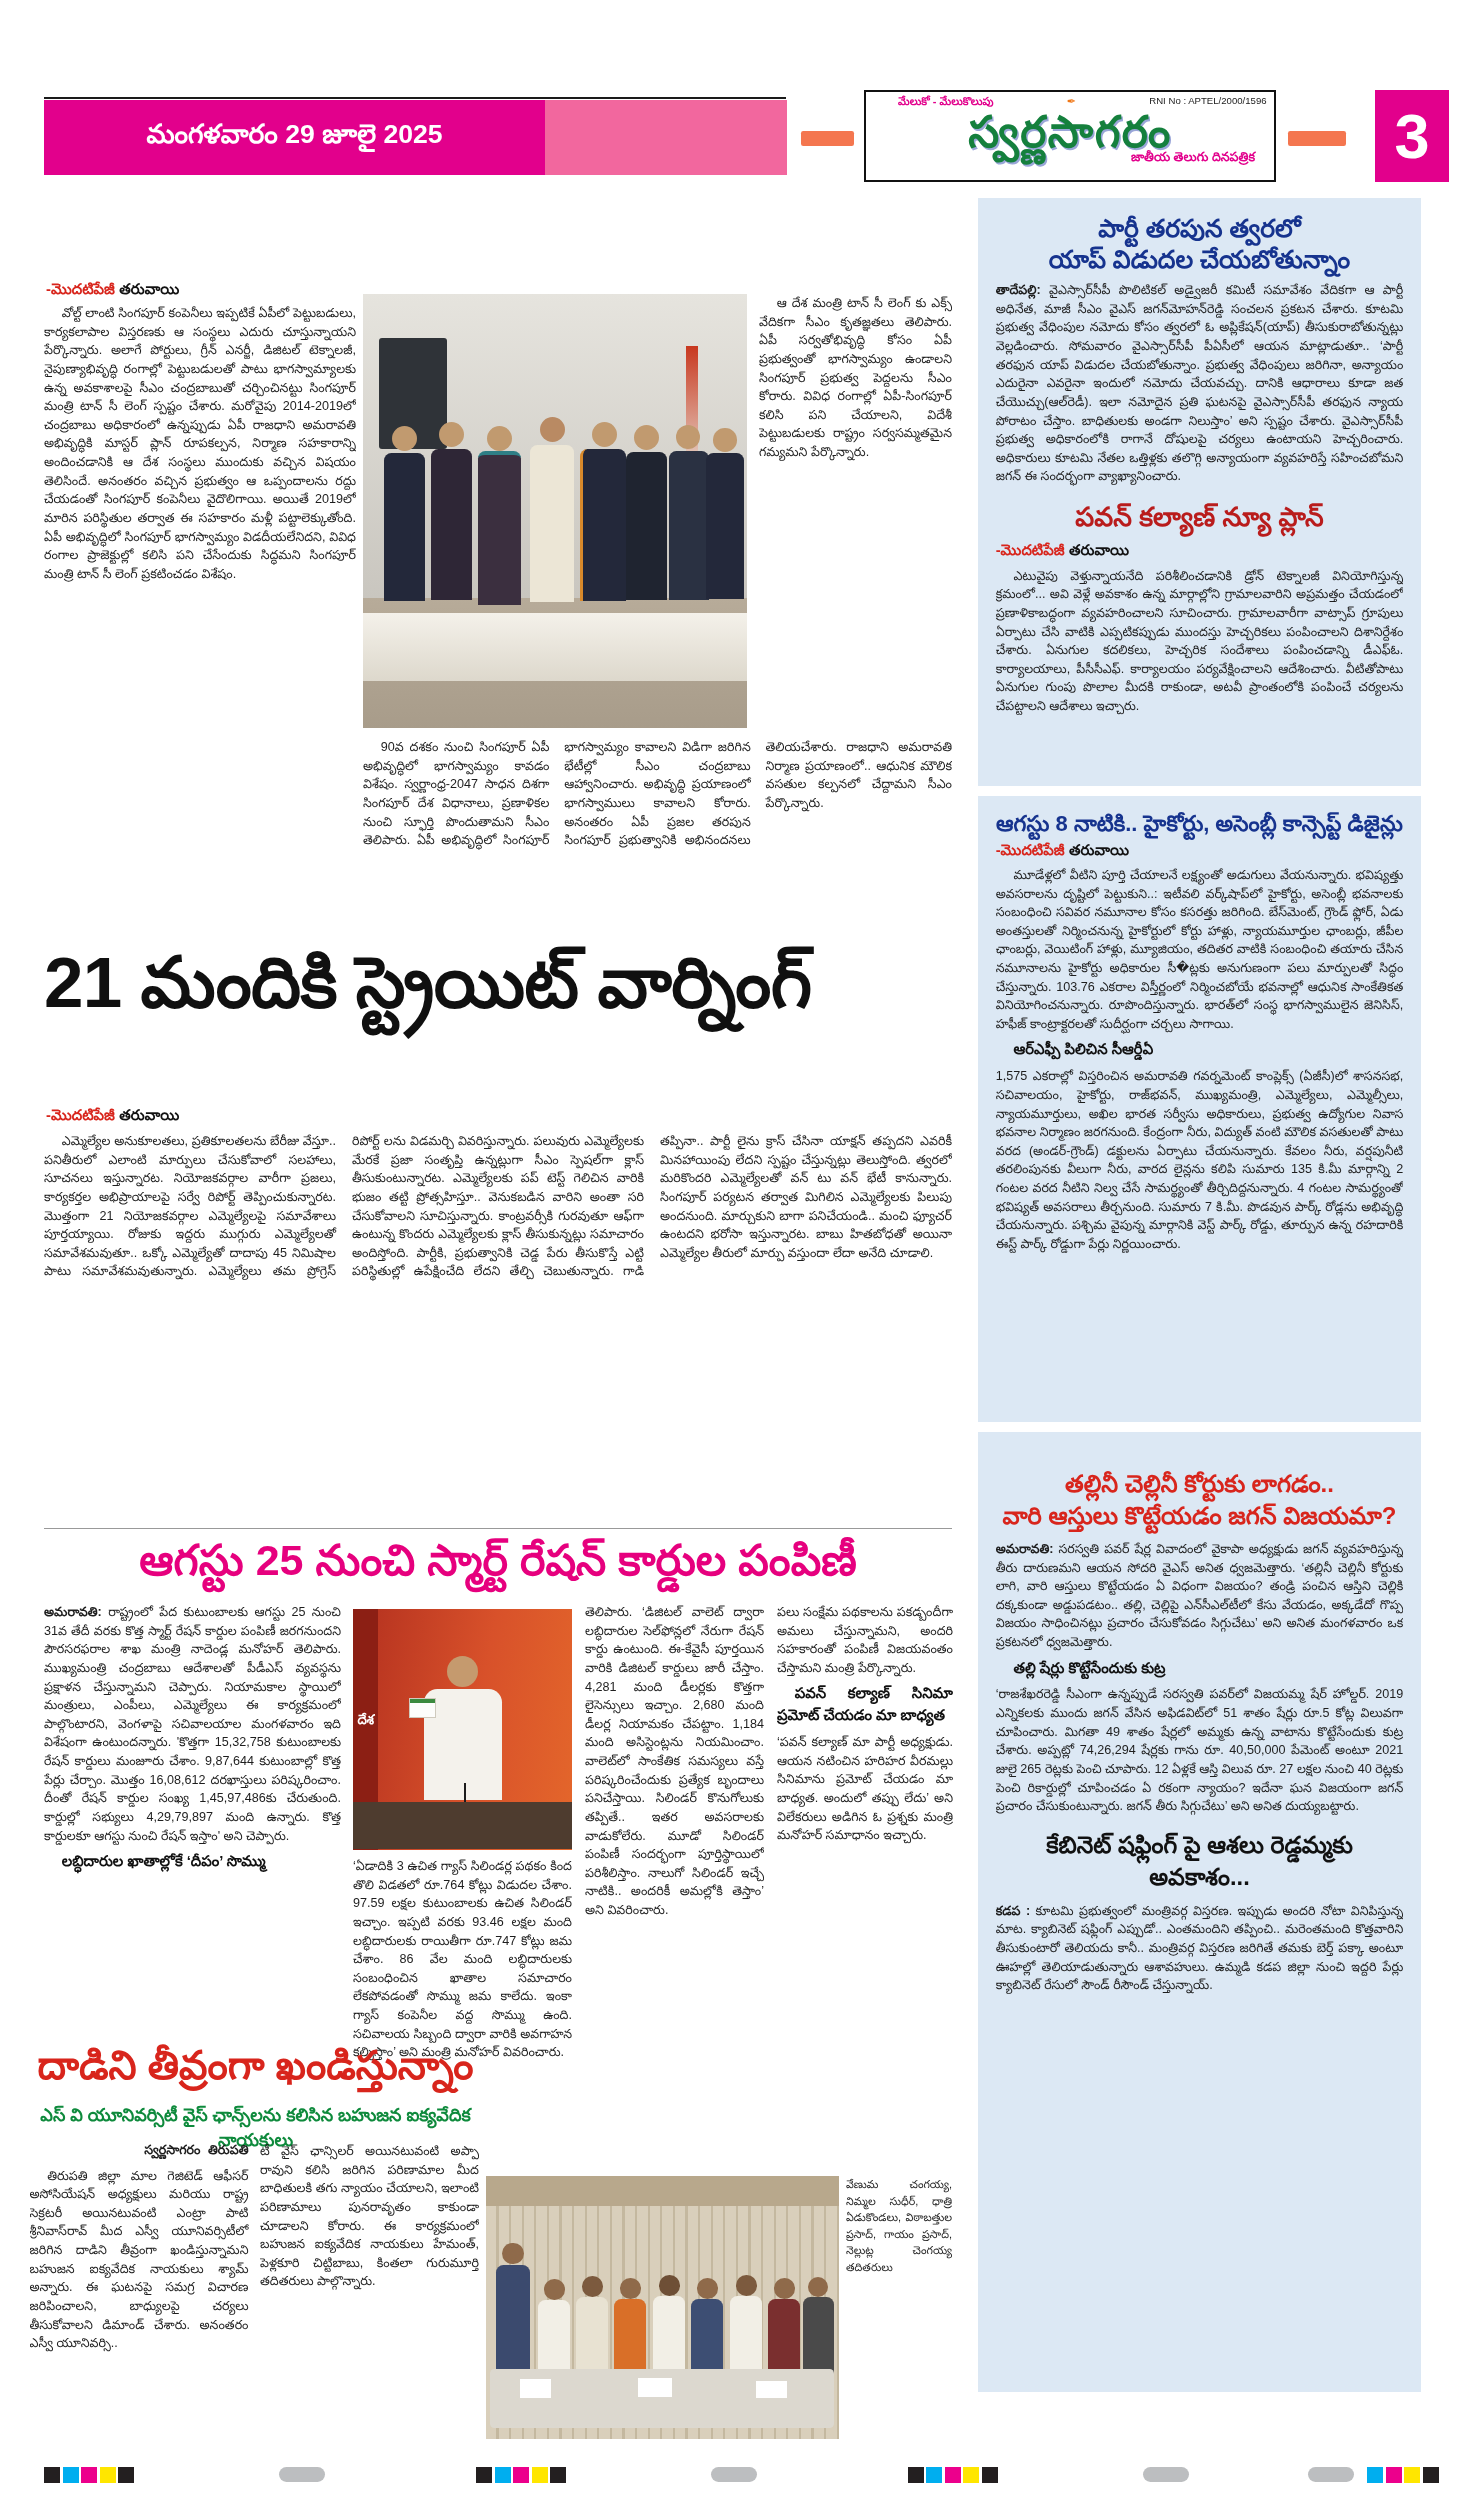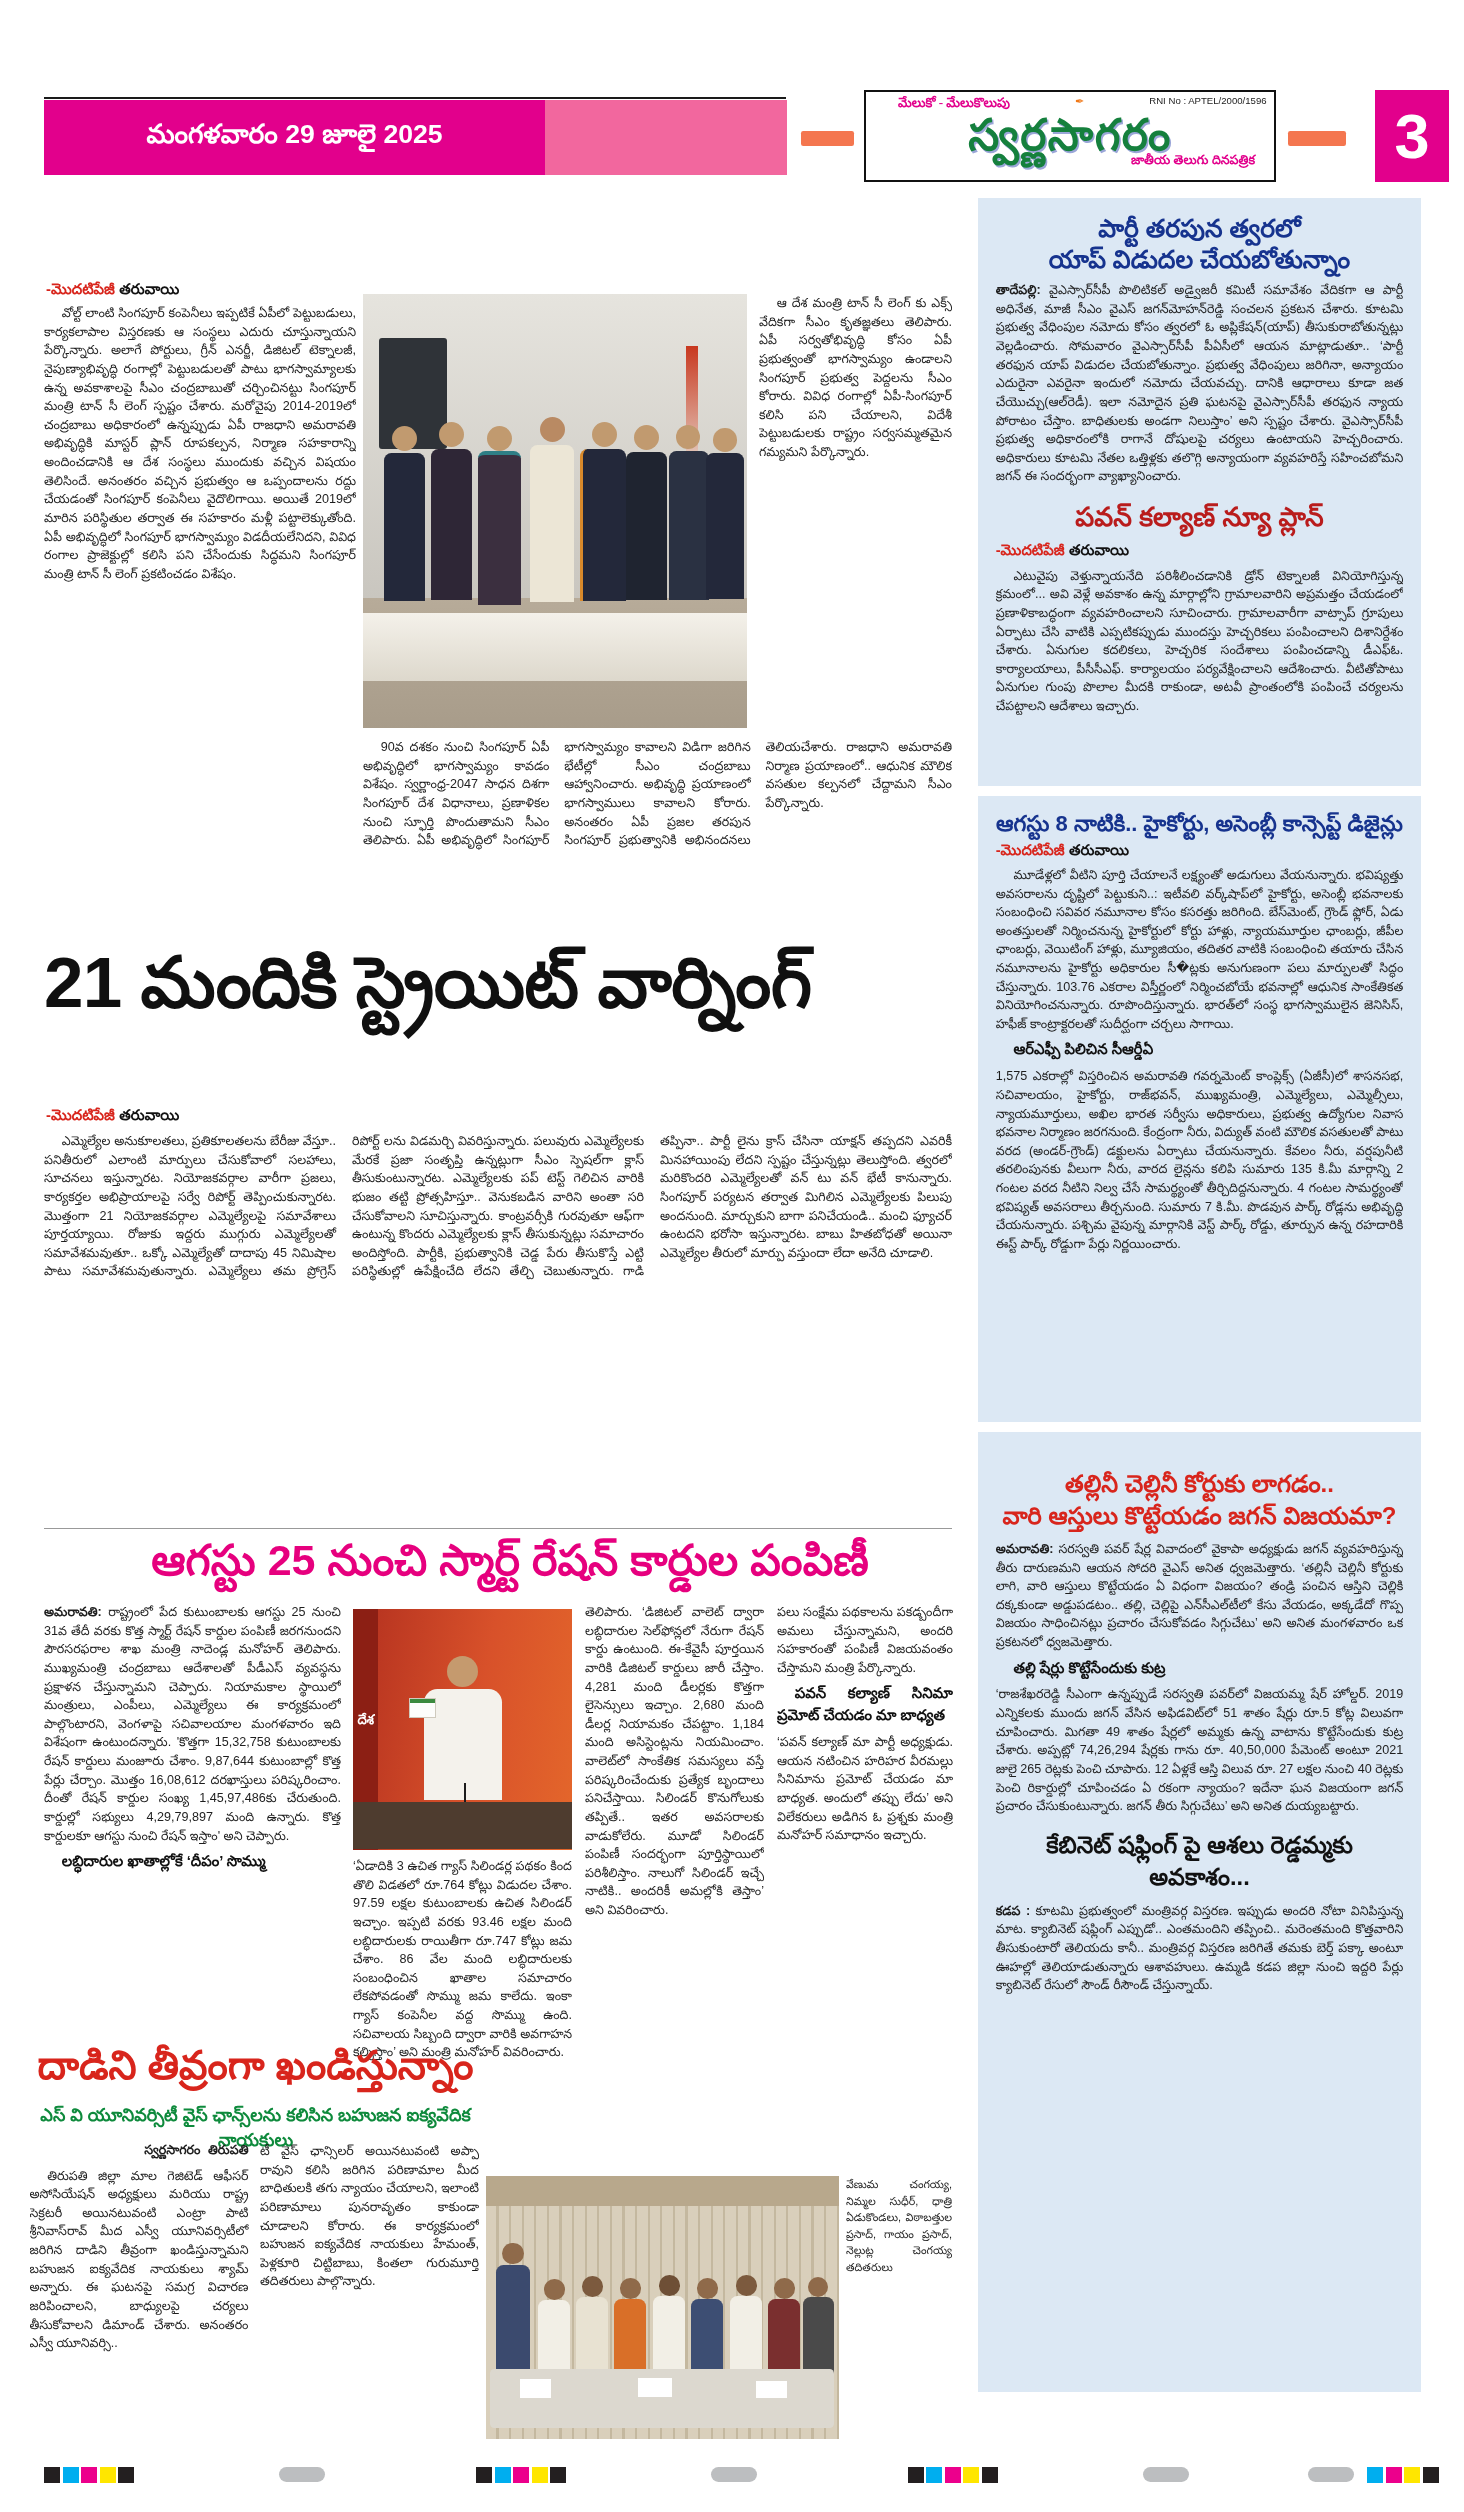--- a/index.html
+++ b/index.html
@@ -6,21 +6,21 @@
   #page{position:relative;width:1465px;height:2512px;background:#ffffff;overflow:hidden;
         font-family:"Liberation Sans","DejaVu Sans",sans-serif;color:#1d1d1d;}
   .abs{position:absolute;}
   .hairline{background:#1a1a1a;height:2.2px;}
   
   .date-block{background:#e2008c;color:#fff;display:flex;align-items:center;justify-content:center;
               font-size:26.6px;font-weight:bold;}
   .pink-block{background:#f2679e;}
   .dash{background:#f4764f;height:14.8px;border-radius:2.2px;}
   .logo-box{background:#fff;border:2.2px solid #111;box-sizing:border-box;}
-  .logo-kicker{color:#e2008c;font-size:13px;font-weight:bold;font-family:Liberation Serif, serif;}
+  .logo-kicker{color:#e2008c;font-size:11px;font-weight:bold;}
   .logo-rni{color:#222;font-size:9.6px;}
   .logo-title{color:#15803d;font-weight:900;font-size:44px;line-height:1;
               text-shadow:1.5px 1.5px 0 #9aa6d8, -0.7px -0.7px 0 #ffffff;letter-spacing:1.5px;}
   .logo-tagline{color:#e2008c;font-size:12.6px;font-weight:bold;}
   .pageno-block{background:#e2008c;color:#fff;display:flex;align-items:center;justify-content:center;
                 font-size:63px;font-weight:900;}
   
   .headline-red{color:#d8251c;font-weight:900;text-align:center;line-height:1.1;}
   .headline-black{color:#101010;font-weight:900;line-height:1.05;letter-spacing:-0.7px;}
   .headline-magenta{color:#e6007e;font-weight:900;text-align:center;line-height:1.1;}
@@ -129,21 +129,21 @@
   <div class="abs byline" style="left:46px;top:1107px;">
     <span class="red">-మొదటిపేజీ</span><span class="blk">తరువాయి</span>
   </div>
 
   <div class="abs col" style="left:44px;top:1132px;width:908px;height:390px;column-count:3;column-gap:16px;">
     <p>ఎమ్మెల్యేల అనుకూలతలు, ప్రతికూలతలను బేరీజు వేస్తూ.. పనితీరులో ఎలాంటి మార్పులు చేసుకోవాలో సలహాలు, సూచనలు ఇస్తున్నారట. నియోజకవర్గాల వారీగా ప్రజలు, కార్యకర్తల అభిప్రాయాలపై సర్వే రిపోర్ట్ తెప్పించుకున్నారట. మొత్తంగా 21 నియోజకవర్గాల ఎమ్మెల్యేలపై సమావేశాలు పూర్తయ్యాయి. రోజుకు ఇద్దరు ముగ్గురు ఎమ్మెల్యేలతో సమావేశమవుతూ.. ఒక్కో ఎమ్మెల్యేతో దాదాపు 45 నిమిషాల పాటు సమావేశమవుతున్నారు. ఎమ్మెల్యేలు తమ ప్రోగ్రెస్ రిపోర్ట్ లను విడమర్చి వివరిస్తున్నారు. పలువురు ఎమ్మెల్యేలకు మేరకే ప్రజా సంతృప్తి ఉన్నట్లుగా సీఎం స్పెషల్‌గా క్లాస్ తీసుకుంటున్నారట. ఎమ్మెల్యేలకు పప్ టెస్ట్ గెలిచిన వారికి భుజం తట్టి ప్రోత్సహిస్తూ.. వెనుకబడిన వారిని అంతా సరి చేసుకోవాలని సూచిస్తున్నారు. కాంట్రవర్సీకి గురవుతూ ఆఫ్‌గా ఉంటున్న కొందరు ఎమ్మెల్యేలకు క్లాస్ తీసుకున్నట్లు సమాచారం అందిస్తోంది. పార్టీకి, ప్రభుత్వానికి చెడ్డ పేరు తీసుకొస్తే ఎట్టి పరిస్థితుల్లో ఉపేక్షించేది లేదని తేల్చి చెబుతున్నారు. గాడి తప్పినా.. పార్టీ లైను క్రాస్ చేసినా యాక్షన్ తప్పదని ఎవరికీ మినహాయింపు లేదని స్పష్టం చేస్తున్నట్లు తెలుస్తోంది. త్వరలో మరికొందరి ఎమ్మెల్యేలతో వన్ టు వన్ భేటీ కానున్నారు. సింగపూర్ పర్యటన తర్వాత మిగిలిన ఎమ్మెల్యేలకు పిలుపు అందనుంది. మార్చుకుని బాగా పనిచేయండి.. మంచి ఫ్యూచర్ ఉంటదని భరోసా ఇస్తున్నారట. బాబు హితబోధతో అయినా ఎమ్మెల్యేల తీరులో మార్పు వస్తుందా లేదా అనేది చూడాలి.</p>
   </div>
 
   <div class="abs" style="left:44px;top:1528px;width:908px;height:0.7px;background:#999;"></div>
 
-  <div class="abs headline-magenta" style="left:56px;top:1537px;width:908px;font-size:43px;">ఆగస్టు 25 నుంచి స్మార్ట్ రేషన్ కార్డుల పంపిణీ</div>
+  <div class="abs headline-magenta" style="left:44px;top:1537px;width:908px;font-size:43px;">ఆగస్టు 25 నుంచి స్మార్ట్ రేషన్ కార్డుల పంపిణీ</div>
 
   <div class="abs col" style="left:44px;top:1603px;width:297px;height:437px;">
     <p class="nohang"><span class="dateline">అమరావతి:</span> <span>రాష్ట్రంలో పేద కుటుంబాలకు ఆగస్టు 25 నుంచి 31వ తేదీ వరకు కొత్త స్మార్ట్ రేషన్ కార్డుల పంపిణీ జరగనుందని పౌరసరఫరాల శాఖ మంత్రి నాదెండ్ల మనోహర్ తెలిపారు. ముఖ్యమంత్రి చంద్రబాబు ఆదేశాలతో పీడీఎస్ వ్యవస్థను ప్రక్షాళన చేస్తున్నామని చెప్పారు. నియామకాల స్థాయిలో మంత్రులు, ఎంపీలు, ఎమ్మెల్యేలు ఈ కార్యక్రమంలో పాల్గొంటారని, వెంగళాపై సచివాలయాల మంగళవారం ఇది విశేషంగా ఉంటుందన్నారు. 'కొత్తగా 15,32,758 కుటుంబాలకు రేషన్ కార్డులు మంజూరు చేశాం. 9,87,644 కుటుంబాల్లో కొత్త పేర్లు చేర్చాం. మొత్తం 16,08,612 దరఖాస్తులు పరిష్కరించాం. దీంతో రేషన్ కార్డుల సంఖ్య 1,45,97,486కు చేరుతుంది. కార్డుల్లో సభ్యులు 4,29,79,897 మంది ఉన్నారు. కొత్త కార్డులకూ ఆగస్టు నుంచి రేషన్ ఇస్తాం' అని చెప్పారు.</span></p>
     <p class="subhead">లబ్ధిదారుల ఖాతాల్లోకే ‘దీపం’ సొమ్ము</p>
   </div>
 
   <div class="abs photo" style="left:353px;top:1609px;width:219px;height:241px;background:linear-gradient(100deg,#b3301f,#d8512a 55%,#e4672b);">
     <div class="abs" style="left:0;top:0;width:25px;height:241px;background:#8c1f14;">
       <div style="color:#fff;font-size:13.3px;font-weight:bold;margin:103px 0 0 4.4px;">దేశ</div>
     </div>

